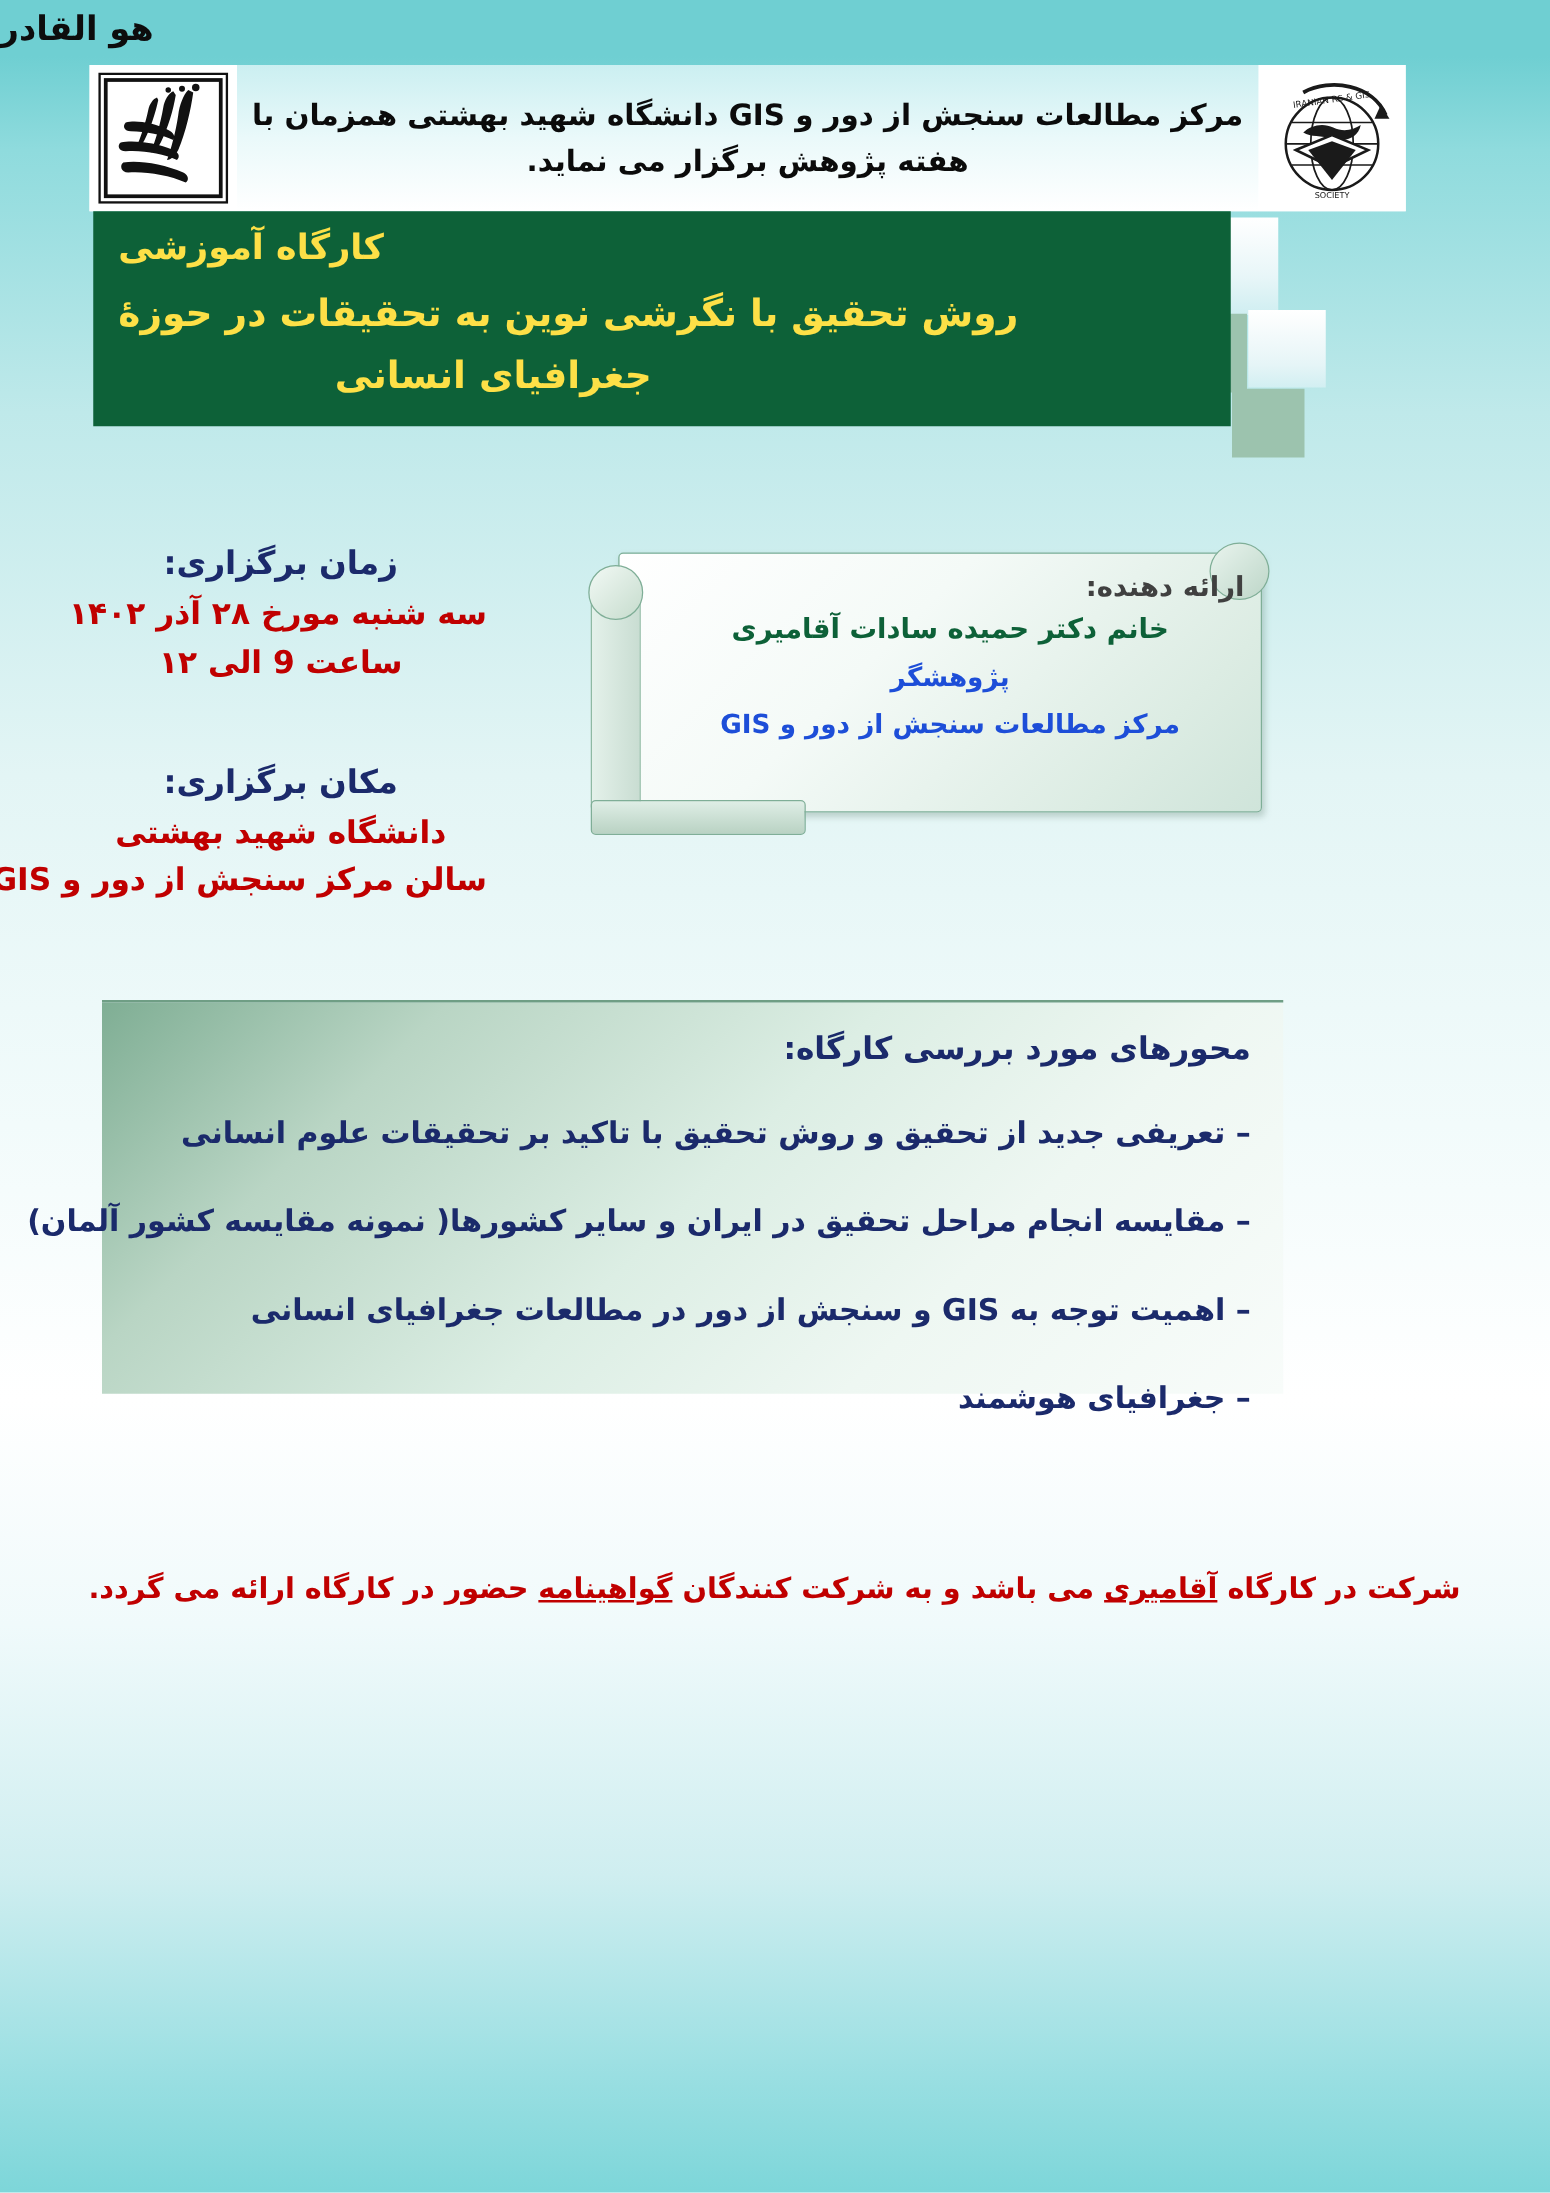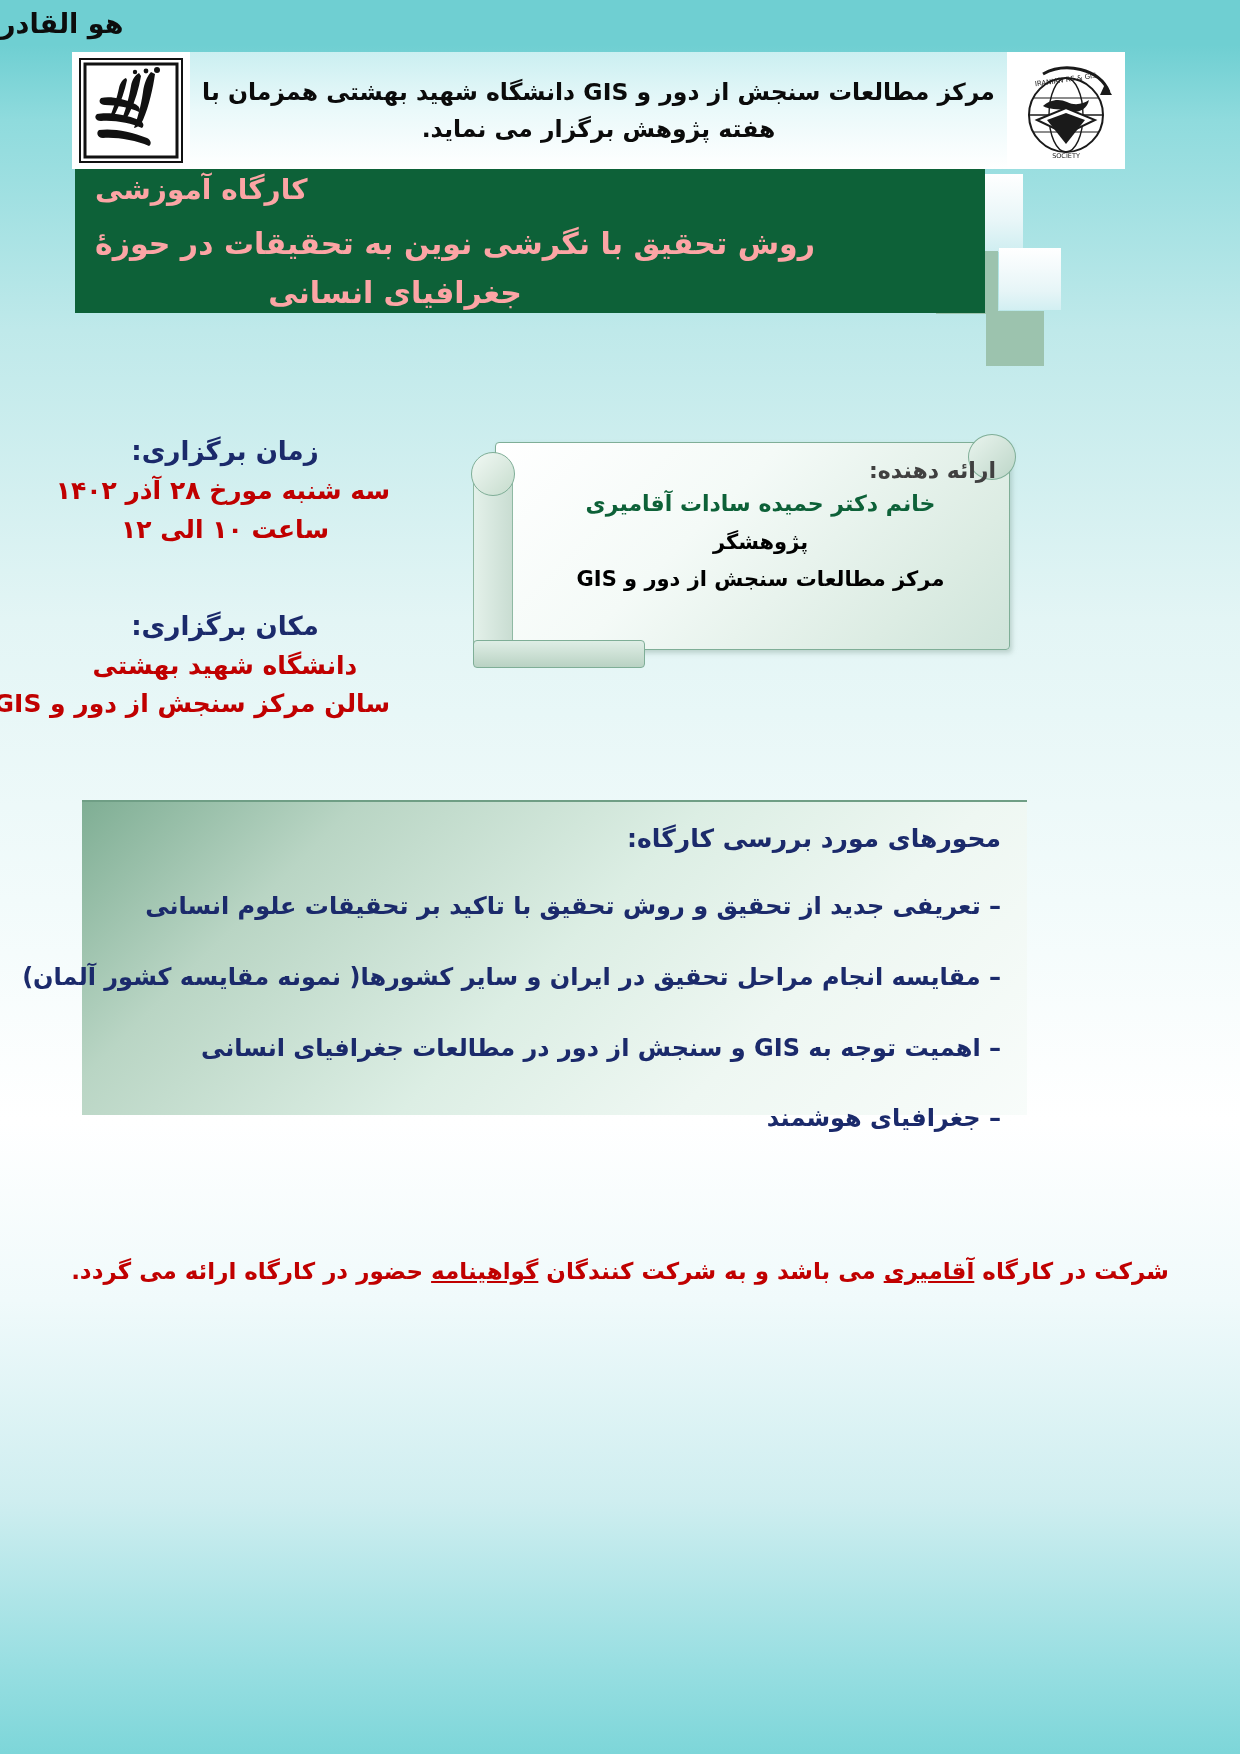--- a/index.html
+++ b/index.html
@@ -76,26 +76,27 @@
     background: linear-gradient(to bottom, #cbeff1 0%, #eaf9fa 50%, #ffffff 100%);
   }
   .header-text .ln { display: block; white-space: nowrap; }
 
   
   .title-block {
     position: absolute;
     top: 169px;
     left: 75px;
     width: 910px;
-    height: 144px;
+    height: 172px;
     background: #0d6138;
-    color: #fca5a5;
+    color: #fde047;
     display: flex;
     flex-direction: column;
     align-items: flex-end;
+    justify-content: center;
     padding: 4px 32px 8px 20px;
     box-sizing: border-box;
   }
   .title-kicker {
     font-size: 28px;
     font-weight: bold;
     margin-bottom: 14px;
     margin-right: 150px;
   }
   .title-main {
@@ -225,21 +226,21 @@
   }
   .presenter-name {
     font-size: 22px;
     font-weight: bold;
     color: #0d6138;
     line-height: 1.75;
   }
   .presenter-role, .presenter-org {
     font-size: 21px;
     font-weight: bold;
-    color: #000000;
+    color: #1d4ed8;
     line-height: 1.8;
   }
 
   
   .topics {
     position: absolute;
     top: 800px;
     left: 82px;
     width: 945px;
     height: 315px;
@@ -341,21 +342,21 @@
   <div class="title-kicker">کارگاه آموزشی</div>
   <div class="title-main">
     <span class="ln2">روش تحقیق با نگرشی نوین به تحقیقات در حوزهٔ</span>
     <span class="ln3">جغرافیای انسانی</span>
   </div>
 </div>
 
 <div class="info-col">
   <div class="info-head">زمان برگزاری:</div>
   <div class="info-line">سه شنبه مورخ ۲۸ آذر ۱۴۰۲</div>
-  <div class="info-line">ساعت  ۱۰ الی ۱۲</div>
+  <div class="info-line">ساعت  9 الی ۱۲</div>
   <div class="info-gap"></div>
   <div class="info-head">مکان  برگزاری:</div>
   <div class="info-line">دانشگاه شهید بهشتی</div>
   <div class="info-line">سالن مرکز سنجش از دور و GIS</div>
 </div>
 
 <div class="scroll">
   <div class="scroll-body"></div>
   <div class="scroll-spine"></div>
   <div class="scroll-roll-top"></div>

